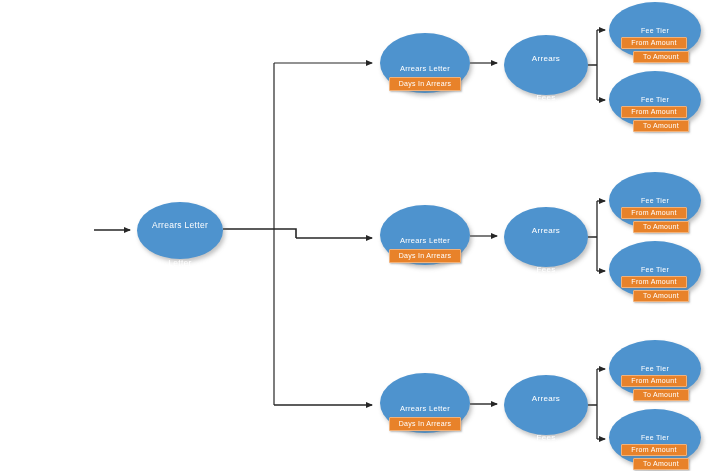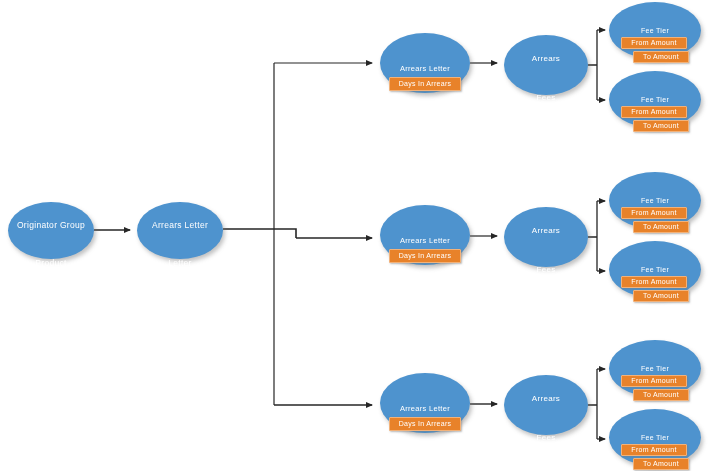--- a/index.html
+++ b/index.html
@@ -169,24 +169,20 @@
 
     <path d="M588,237 L597,237 M597,201 L597,271" stroke="#262626" stroke-width="1.3" fill="none"></path>
     <path d="M597,201 L605,201" stroke="#262626" stroke-width="1.3" fill="none" marker-end="url(#arrow)"></path>
     <path d="M597,271 L605,271" stroke="#262626" stroke-width="1.3" fill="none" marker-end="url(#arrow)"></path>
 
     <path d="M588,405 L597,405 M597,369 L597,439" stroke="#262626" stroke-width="1.3" fill="none"></path>
     <path d="M597,369 L605,369" stroke="#262626" stroke-width="1.3" fill="none" marker-end="url(#arrow)"></path>
     <path d="M597,439 L605,439" stroke="#262626" stroke-width="1.3" fill="none" marker-end="url(#arrow)"></path>
   </svg>
 
-  <div class="node ellipse-plain" id="node-originator">
-    <span class="node-title">Originator Group</span>
-    <span class="node-title">Product</span>
-  </div>
 
   <div class="node ellipse-plain" id="node-process">
     <span class="node-title">Arrears Letter</span>
     <span class="node-title">Letter</span>
   </div>
 
   <div class="node letter-node" id="node-letter-1">
     <span class="node-title">Arrears Letter</span>
     <span class="attr">Days In Arrears</span>
   </div>

